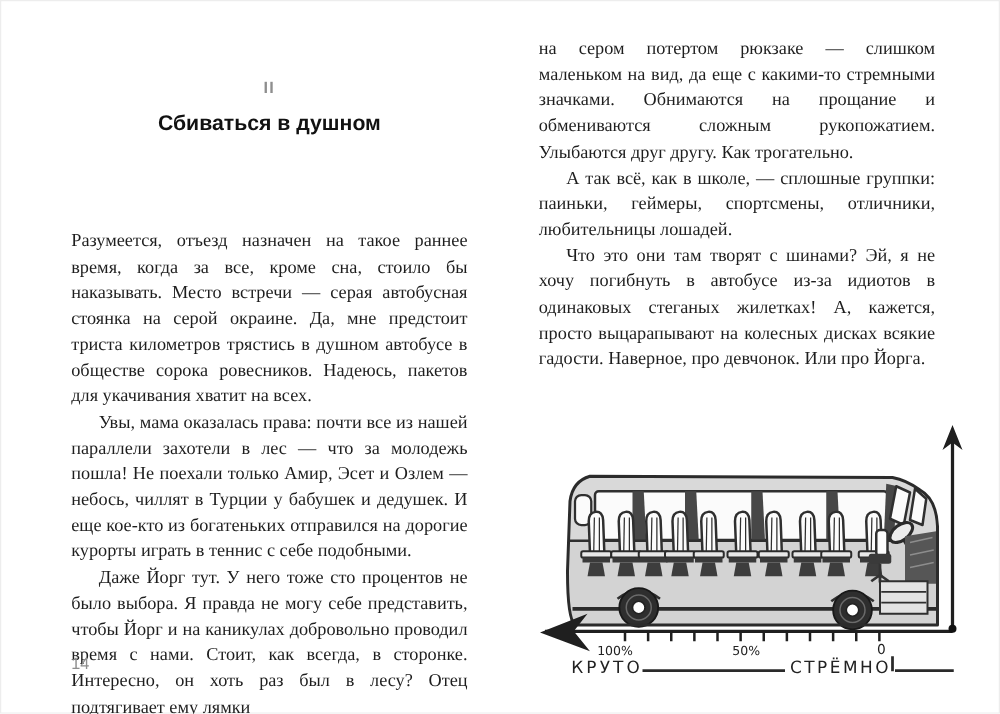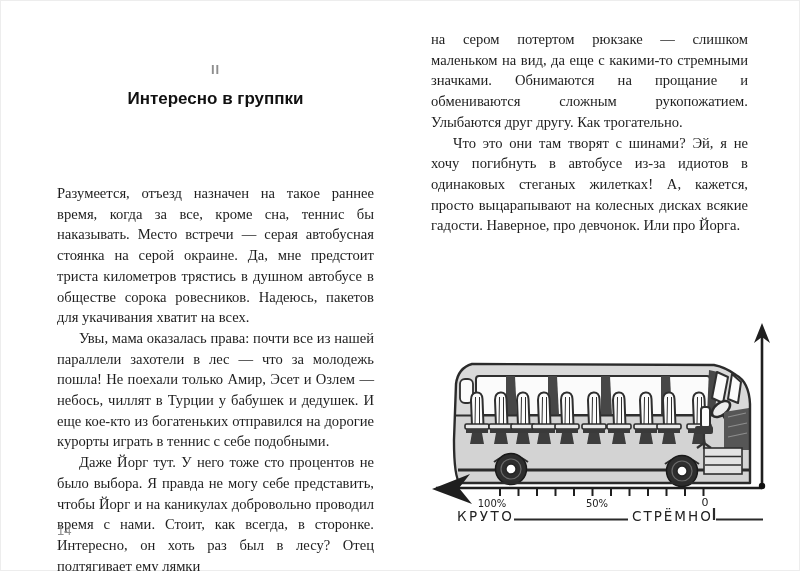--- a/index.html
+++ b/index.html
@@ -32,48 +32,49 @@
   .body-text p{margin:0;padding:0;}
   .body-text p.indent{text-indent:22px;}
   .page-number{
     position:absolute;top:523px;left:0;width:100%;text-align:left;
     font-family:"Liberation Sans",sans-serif;font-size:13px;color:#8e8e8e;
   }
   
   .page-right{position:absolute;left:431px;top:0;width:318px;height:571px;}
   
   .illustration{
-    position:absolute;left:428px;top:320px;width:350px;height:228px;
+    position:absolute;left:428px;top:337px;width:350px;height:228px;
   }
   .illustration svg{display:block;width:100%;height:100%;}
   .sketch-label{
     font-family:"DejaVu Sans",sans-serif;fill:#222222;
   }
 </style>
 </head>
 <body>
 
 <div class="spread">
 
   <div class="page-left">
     <div class="chapter-number">II</div>
     <div class="chapter-title">
-      <div>Интересно в группки</div>
+      <div>Сбиваться в душном</div>
     </div>
     <div class="body-text body-left">
-      <p>Разумеется, отъезд назначен на такое раннее время, когда за все, кроме сна, теннис бы наказывать. Место встречи — серая автобусная стоянка на серой окраине. Да, мне предстоит триста километров трястись в душном автобусе в обществе сорока ровесников. Надеюсь, пакетов для укачивания хватит на всех.</p>
+      <p>Разумеется, отъезд назначен на такое раннее время, когда за все, кроме сна, стоило бы наказывать. Место встречи — серая автобусная стоянка на серой окраине. Да, мне предстоит триста километров трястись в душном автобусе в обществе сорока ровесников. Надеюсь, пакетов для укачивания хватит на всех.</p>
       <p class="indent">Увы, мама оказалась права: почти все из нашей параллели захотели в лес — что за молодежь пошла! Не поехали только Амир, Эсет и Озлем — небось, чиллят в Турции у бабушек и дедушек. И еще кое-кто из богатеньких отправился на дорогие курорты играть в теннис с себе подобными.</p>
       <p class="indent">Даже Йорг тут. У него тоже сто процентов не было выбора. Я правда не могу себе представить, чтобы Йорг и на каникулах добровольно проводил время с нами. Стоит, как всегда, в сторонке. Интересно, он хоть раз был в лесу? Отец подтягивает ему лямки</p>
     </div>
     <div class="page-number">14</div>
   </div>
 
   <div class="page-right">
     <div class="body-text body-right">
       <p>на сером потертом рюкзаке — слишком маленьком на вид, да еще с какими-то стремными значками. Обнимаются на прощание и обмениваются сложным рукопожатием. Улыбаются друг другу. Как трогательно.</p>
+      <p class="indent">А так всё, как в школе, — сплошные группки: паиньки, геймеры, спортсмены, отличники, любительницы лошадей.</p>
       <p class="indent">Что это они там творят с шинами? Эй, я не хочу погибнуть в автобусе из-за идиотов в одинаковых стеганых жилетках! А, кажется, просто выцарапывают на колесных дисках всякие гадости. Наверное, про девчонок. Или про Йорга.</p>
     </div>
   </div>
 
   <div class="illustration">
     <svg viewBox="0 0 350 228" xmlns="http://www.w3.org/2000/svg">
       <defs>
         <g id="seat">
           <path d="M2,35 L1,9 Q1,2 6.5,1.5 Q12,1 12.5,8 L13.5,35" fill="#fcfcfc" stroke="#2f2f2f" stroke-width="2" stroke-linejoin="round"></path>
           <line x1="5.5" y1="6" x2="5" y2="33" stroke="#2f2f2f" stroke-width="1"></line>

